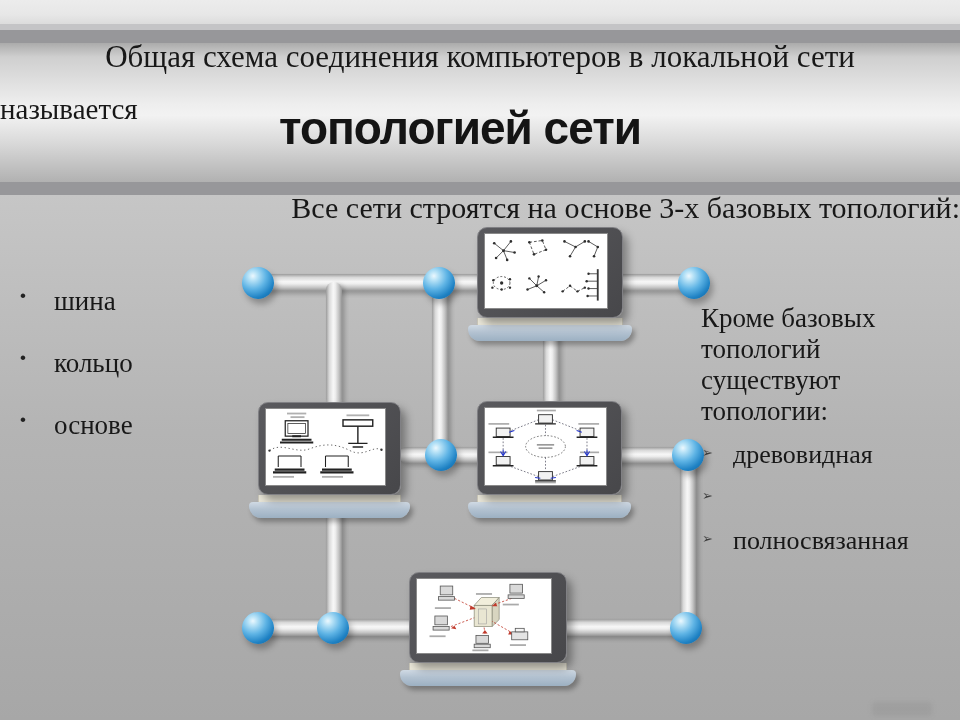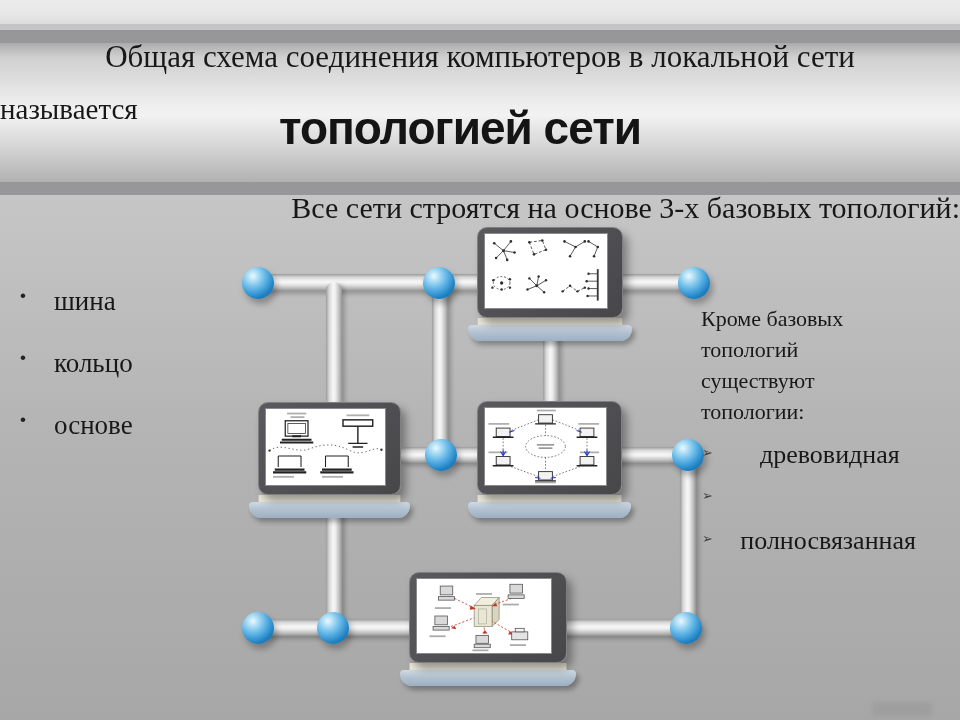--- a/index.html
+++ b/index.html
@@ -33,26 +33,26 @@
 
   
   .left-list{position:absolute;left:18px;top:281px;z-index:5;}
   .left-list .li{display:flex;align-items:flex-start;height:62px;}
   .left-list .dot{font-family:"Liberation Sans",sans-serif;font-size:17px;color:#222;
     width:34px;text-align:left;padding-left:2px;line-height:30px;}
   .left-list .lbl{font-size:27px;color:#181818;line-height:40px;}
 
   
   .right-panel{position:absolute;left:701px;top:303px;width:215px;z-index:5;}
-  .right-intro{font-size:22px;line-height:31px;color:#181818;}
+  .right-intro{font-size:27px;line-height:31px;color:#181818;}
   .right-items{margin-top:13px;}
   .right-items .li{display:flex;align-items:flex-start;height:43px;}
   .right-items .chev{font-family:"DejaVu Sans",sans-serif;font-size:13px;color:#3d3d3d;
     width:31px;padding-left:1px;line-height:26px;}
-  .right-items .lbl{font-size:26px;color:#181818;line-height:30px;margin-left:27px;}
+  .right-items .lbl{font-size:26px;color:#181818;line-height:30px;}
 
   
   .pipe{position:absolute;border-radius:9px;z-index:1;}
   .pipe.h{background:linear-gradient(180deg,#9b9b9b 0%,#d8d8d8 20%,#f7f7f7 45%,#eeeeee 58%,#c4c4c4 80%,#939393 100%);
     box-shadow:2px 3px 4px rgba(0,0,0,0.22);}
   .pipe.v{background:linear-gradient(90deg,#9b9b9b 0%,#d8d8d8 20%,#f7f7f7 45%,#eeeeee 58%,#c4c4c4 80%,#939393 100%);
     box-shadow:3px 2px 4px rgba(0,0,0,0.22);}
   .sphere{position:absolute;width:32px;height:32px;border-radius:50%;z-index:2;
     background:radial-gradient(circle at 34% 28%,#ecf8fe 0%,#b9e3f7 14%,#5fb4e5 42%,#1f82c4 70%,#0d5a93 100%);
     box-shadow:3px 5px 6px rgba(0,0,0,0.28);}

